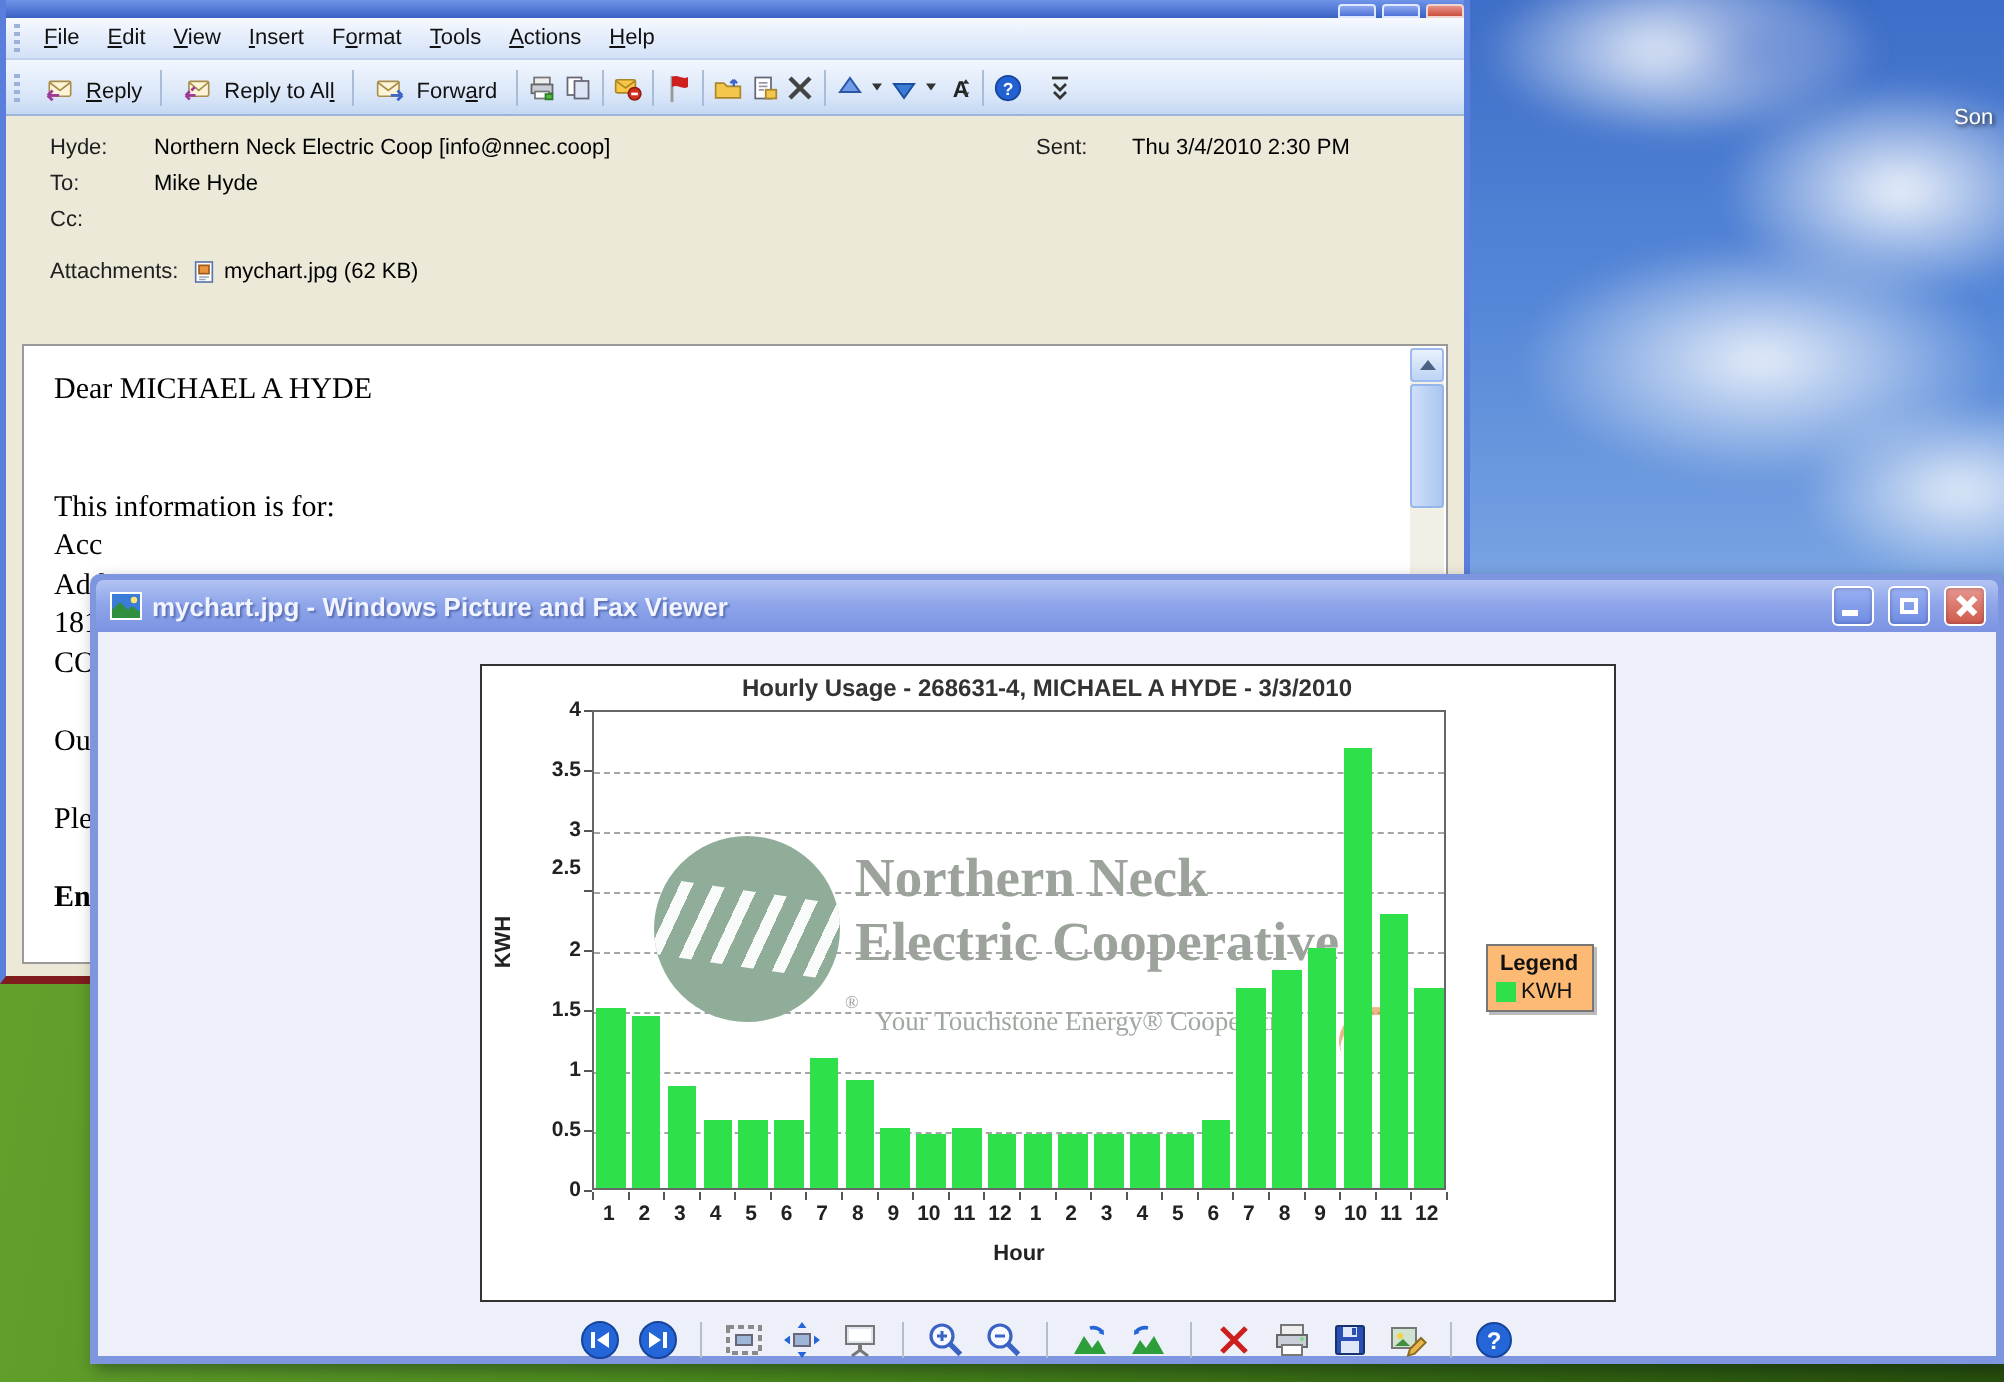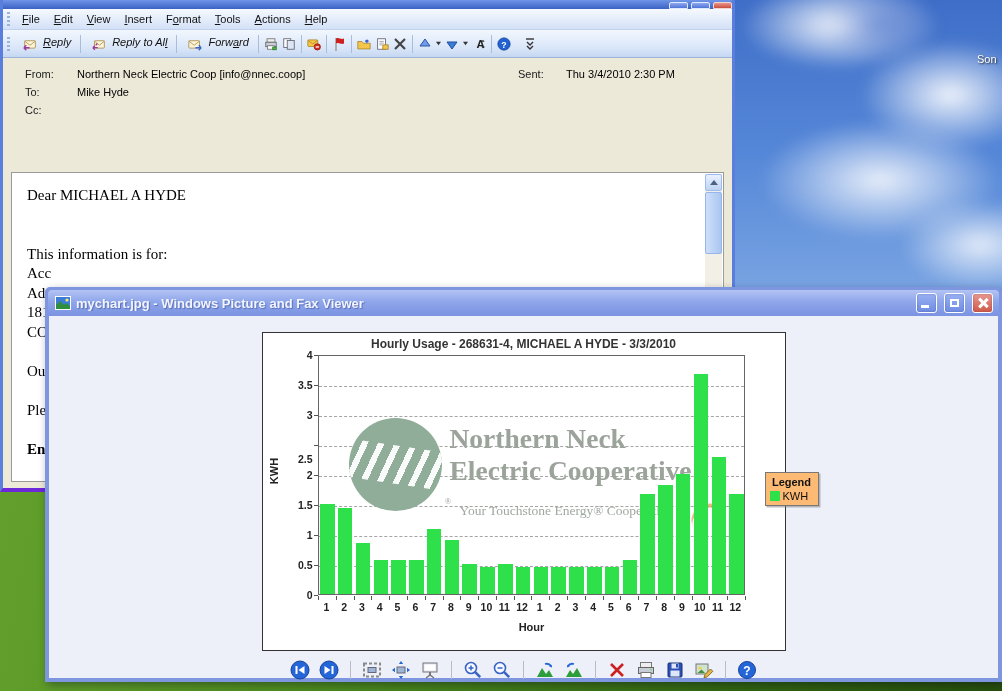--- a/index.html
+++ b/index.html
@@ -10,31 +10,31 @@
     background:linear-gradient(180deg,#3E6EC8 0%,#5587d8 22%,#7ea8e4 45%,#b8d2f0 68%,#dcebf8 85%,#eaf3fb 100%); }
   .cloud { position:absolute; border-radius:50%; filter:blur(6px); }
   #grass { position:absolute; left:0; right:0; bottom:0; height:231px;
     background:linear-gradient(100deg,#63a02c 0%,#4c8a1d 35%,#316410 75%,#274f0c 100%);
     clip-path:polygon(0 9%, 14% 4%, 32% 20%, 60% 45%, 100% 74%, 100% 100%, 0 100%); }
   #desktop-icon-label { position:absolute; left:977px; top:53px; color:#fff; font-size:11px;
     text-shadow:1px 1px 2px rgba(0,0,0,.8); }
 
   
   #email-window { position:absolute; left:0; top:0; width:735px; height:492px; z-index:1;
-    background:#ECE9D8; border-left:3px solid #5a7edb; border-right:3px solid #5a7edb; border-bottom:4px solid #6d28d9; }
+    background:#ECE9D8; border-left:3px solid #5a7edb; border-right:3px solid #5a7edb; border-bottom:4px solid #7f1d1d; }
   #email-titlebar { height:9px; background:linear-gradient(180deg,#6f94e8,#3a62c4); position:relative; }
   .mini-ctl { position:absolute; top:2px; width:19px; height:7px; border-radius:2px 2px 0 0; }
   #email-menubar { height:21px; background:linear-gradient(180deg,#f6f9fe,#d3e1f7); display:flex; align-items:center;
     border-bottom:1px solid #c0d2ee; font-size:11px; color:#111; padding-left:2px; }
   .grip { width:3px; height:14px; margin:0 5px 0 2px;
     background:repeating-linear-gradient(180deg,#9db2d8 0 2px, transparent 2px 4px); }
   .menu-item { padding:3px 7px; cursor:default; }
   #email-toolbar { height:28px; background:linear-gradient(180deg,#f2f7fe 0%,#d8e5f8 70%,#c4d7f2 100%);
     border-bottom:1px solid #9cb4d8; display:flex; align-items:center; font-size:11px; color:#111; padding-left:2px; }
-  .tb-btn { display:flex; align-items:flex-start; gap:4px; padding:2px 6px;font-style:italic; }
+  .tb-btn { display:flex; align-items:flex-end; gap:4px; padding:2px 6px; }
   .tb-ico { display:flex; align-items:center; justify-content:center; width:18px; height:16px; padding:1px 2px; }
   .tb-sep { width:1px; height:18px; background:#a9bcd8; margin:0 3px; }
 
   #email-header { background:#ECE9D8; padding:10px 0 0 22px; position:relative; font-size:11px; height:112px; }
   .hdr-row { display:flex; margin-bottom:6px; }
   .hdr-label { width:52px; color:#202020; }
   .hdr-value { color:#000; }
   #sent-group { position:absolute; left:515px; top:10px; display:flex; }
   #sent-group .hdr-label { width:48px; }
   #attach-row { margin-top:12px; display:flex; align-items:center; }
@@ -65,21 +65,21 @@
     display:flex; align-items:center; justify-content:center; position:relative;
     background:linear-gradient(180deg,#99b0f2,#6f8ce4); box-shadow:inset 0 0 2px rgba(0,0,50,.3); }
   .win-btn.close { background:linear-gradient(180deg,#e79790,#cf5a4a); }
   .glyph-min { position:absolute; left:4px; bottom:4px; width:8px; height:3px; background:#fff; }
   .glyph-max { width:9px; height:8px; border:2px solid #fff; }
   .glyph-x  { position:relative; width:12px; height:12px; }
   .glyph-x::before,.glyph-x::after { content:""; position:absolute; left:5px; top:0; width:2.5px; height:12px; background:#fff; }
   .glyph-x::before { transform:rotate(45deg); } .glyph-x::after { transform:rotate(-45deg); }
 
   
-  #chart { position:relative; width:524px; height:319px; background:#fff; margin:2px auto 0 auto;
+  #chart { position:relative; width:568px; height:319px; background:#fff; margin:2px auto 0 auto;
     border:1px solid #333; font-family:"Liberation Sans", sans-serif; }
   #chart-title { position:absolute; top:4px; left:0; right:0; text-align:center; font-size:12px; font-weight:bold; color:#333; }
   #plot { position:absolute; left:55px; top:22px; width:427px; height:240px; border:1px solid #666; background:#fff; }
   .gridline { position:absolute; left:0; right:0; border-top:1px dashed #a5a5a5; }
   .bar { position:absolute; bottom:0; width:14.5px; z-index:3; }
   .ylab { position:absolute; width:32px; left:18px; text-align:right; font-size:10.5px; font-weight:bold; color:#222; }
   #ytick-strip { position:absolute; left:51px; top:22px; width:4px; height:241px;
     background:repeating-linear-gradient(180deg,#555 0 1px, transparent 1px 30px); }
   #xtick-strip { position:absolute; left:55px; top:263px; width:428px; height:4px;
     background:repeating-linear-gradient(90deg,#555 0 1px, transparent 1px 17.79px); }
@@ -270,35 +270,46 @@
     <span class="tb-ico" style="margin-left:8px;">
       <svg width="10" height="12" viewBox="0 0 10 12">
           <path d="M1 1h8" stroke="#333" stroke-width="1.4"></path>
           <path d="M2 4l3 3 3-3M2 8l3 3 3-3" fill="none" stroke="#333" stroke-width="1.4"></path>
         </svg>
     </span>
   </div>
 
   <div id="email-header">
     <div class="hdr-row">
-        <span class="hdr-label">From:</span>
+        <span class="hdr-label">Hyde:</span>
         <span class="hdr-value">Northern Neck Electric Coop [info@nnec.coop]</span>
       </div>
     <div id="sent-group">
         <span class="hdr-label">Sent:</span>
         <span class="hdr-value">Thu 3/4/2010 2:30 PM</span>
       </div>
     <div class="hdr-row">
         <span class="hdr-label">To:</span>
         <span class="hdr-value">Mike Hyde</span>
       </div>
     <div class="hdr-row" style="margin-bottom:4px;">
         <span class="hdr-label">Cc:</span>
         <span class="hdr-value"></span>
       </div>
+    <div id="attach-row">
+      <span class="hdr-label">Attachments:</span>
+      <span class="tb-ico" style="width:14px;margin-right:3px;">
+        <svg width="12" height="14" viewBox="0 0 12 14">
+            <rect x="1" y="1" width="10" height="12" fill="#fff" stroke="#5a76b0"></rect>
+            <rect x="3" y="3" width="6" height="5" fill="#e8943a" stroke="#a05a18"></rect>
+            <path d="M3 10h6M3 11.5h4" stroke="#9ab" stroke-width=".8"></path>
+          </svg>
+      </span>
+      <span class="hdr-value">mychart.jpg (62 KB)</span>
+    </div>
   </div>
 
   <div id="email-body">
     <div id="body-lines">
         <div class="body-line">Dear MICHAEL A HYDE</div>
         <div class="body-line">&nbsp;</div>
         <div class="body-line">&nbsp;</div>
         <div class="body-line">This information is for:</div>
         <div class="body-line">Acc</div>
         <div class="body-line">Add</div>
@@ -421,21 +432,21 @@
             <span class="legend-swatch" style="background: rgb(46, 225, 74);"></span>
             <span class="legend-label">KWH</span>
           </div>
         </div>
     </div>
   <div class="ylab" style="top: 256px;">0</div>
       <div class="ylab" style="top: 226px;">0.5</div>
       <div class="ylab" style="top: 196px;">1</div>
       <div class="ylab" style="top: 166px;">1.5</div>
       <div class="ylab" style="top: 136px;">2</div>
-      <div class="ylab" style="top: 120px;">2.5</div>
+      <div class="ylab" style="top: 95px;">2.5</div>
       <div class="ylab" style="top: 76px;">3</div>
       <div class="ylab" style="top: 46px;">3.5</div>
       <div class="ylab" style="top: 16px;">4</div>
     </div>
 
   <div id="viewer-toolbar">
       <span class="vt-icon">
         <svg width="20" height="20" viewBox="0 0 20 20">
           <circle cx="10" cy="10" r="9" fill="#2466d8"></circle>
           <circle cx="10" cy="10" r="9" fill="none" stroke="#16449c"></circle>

